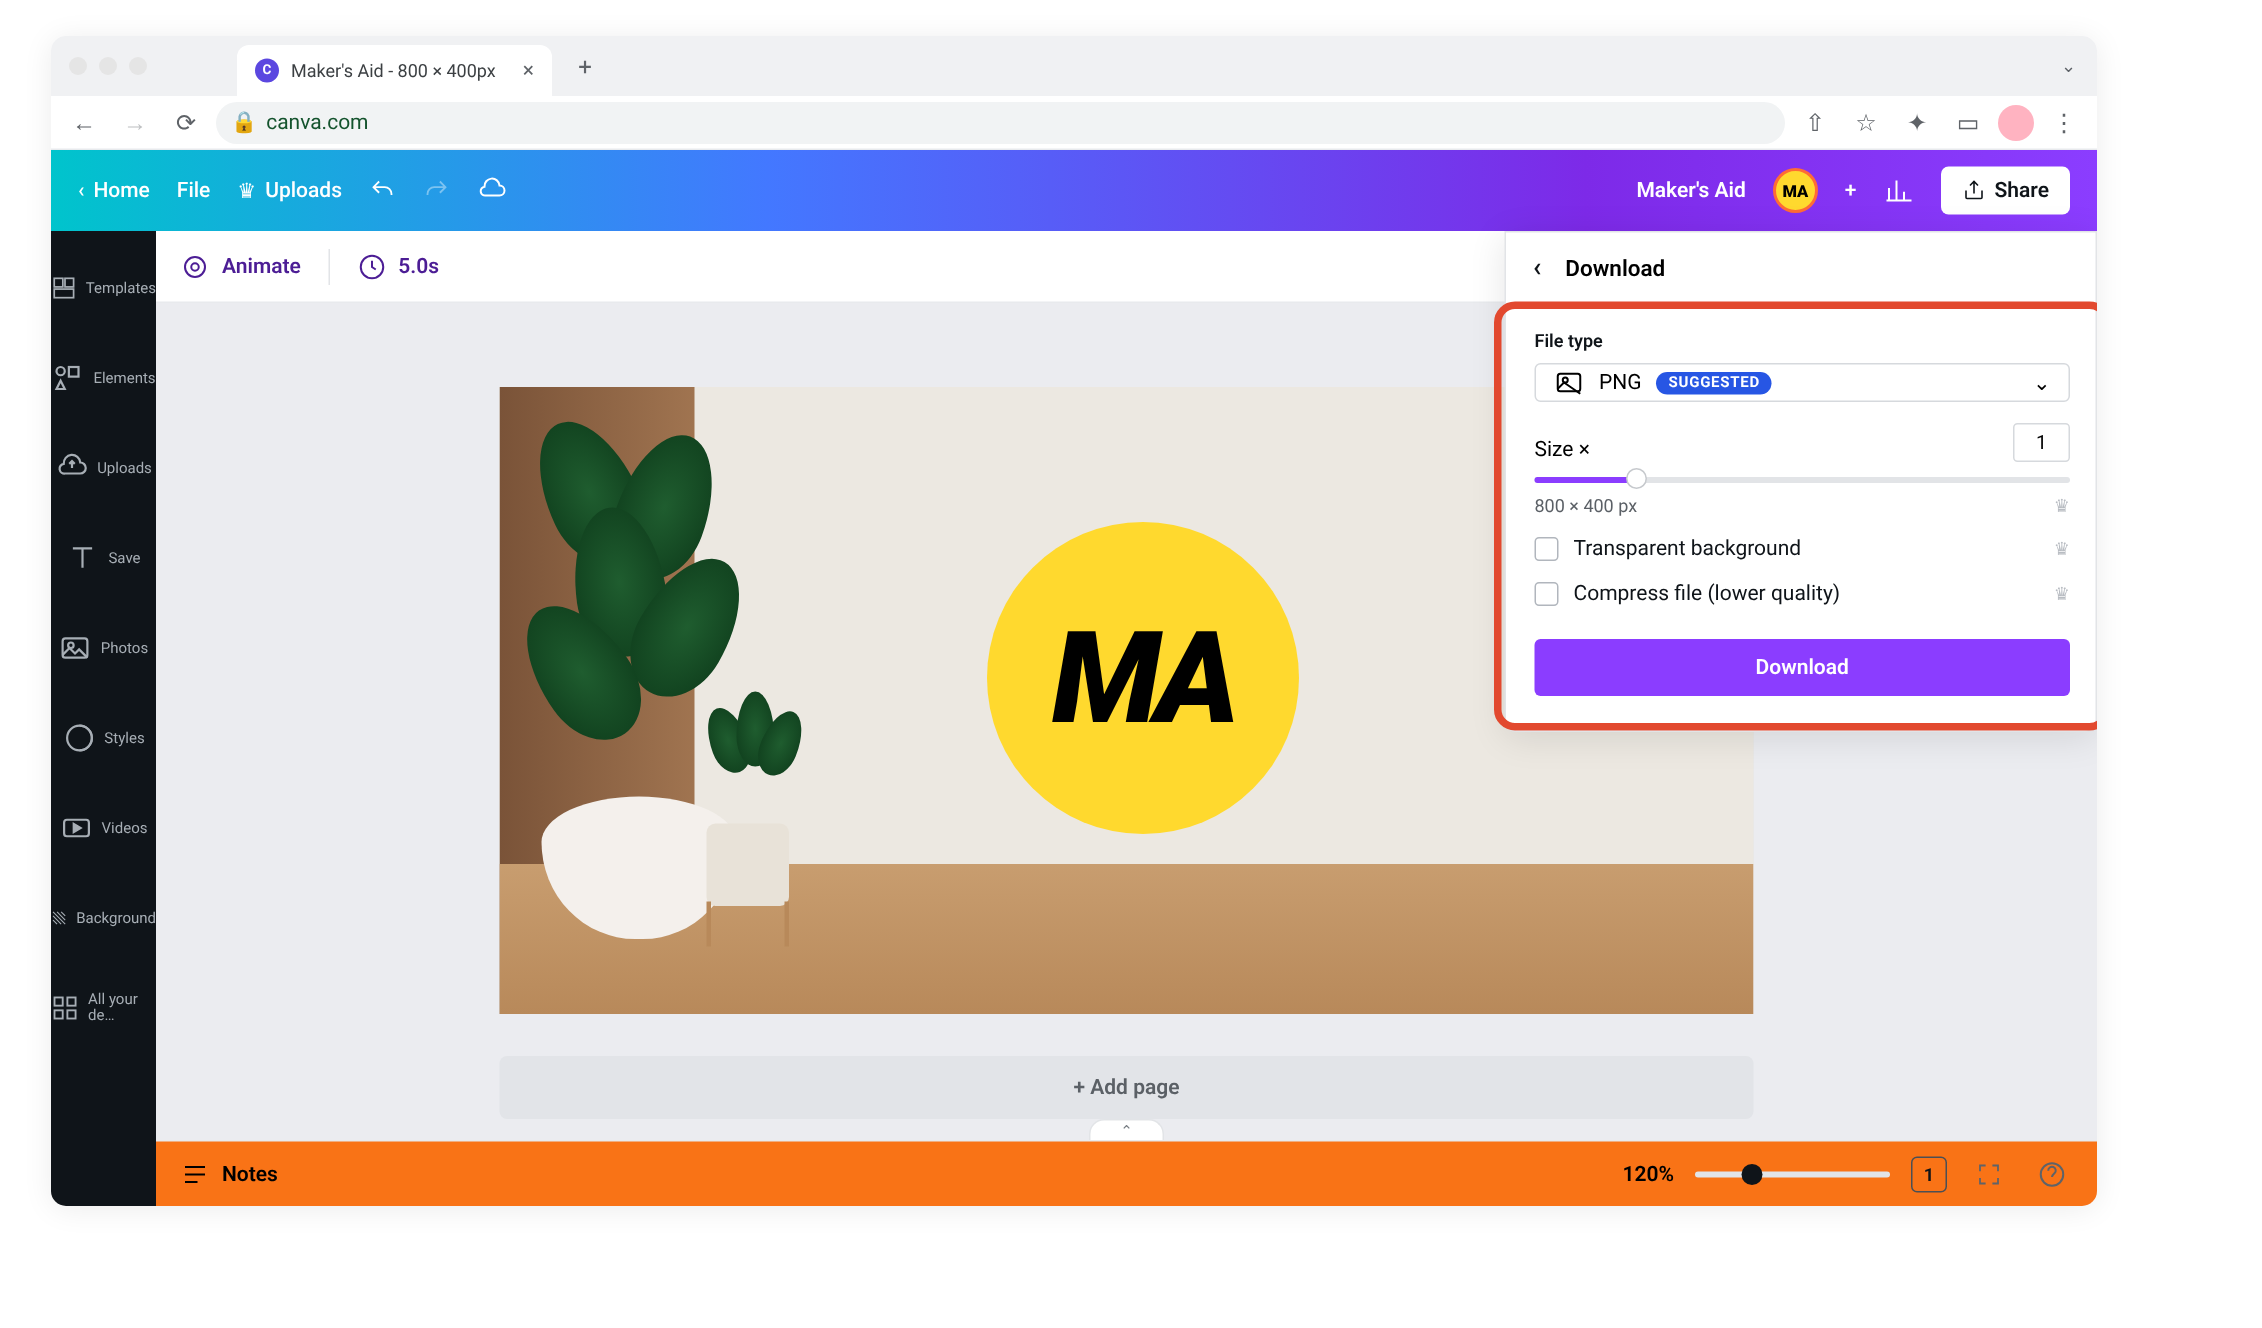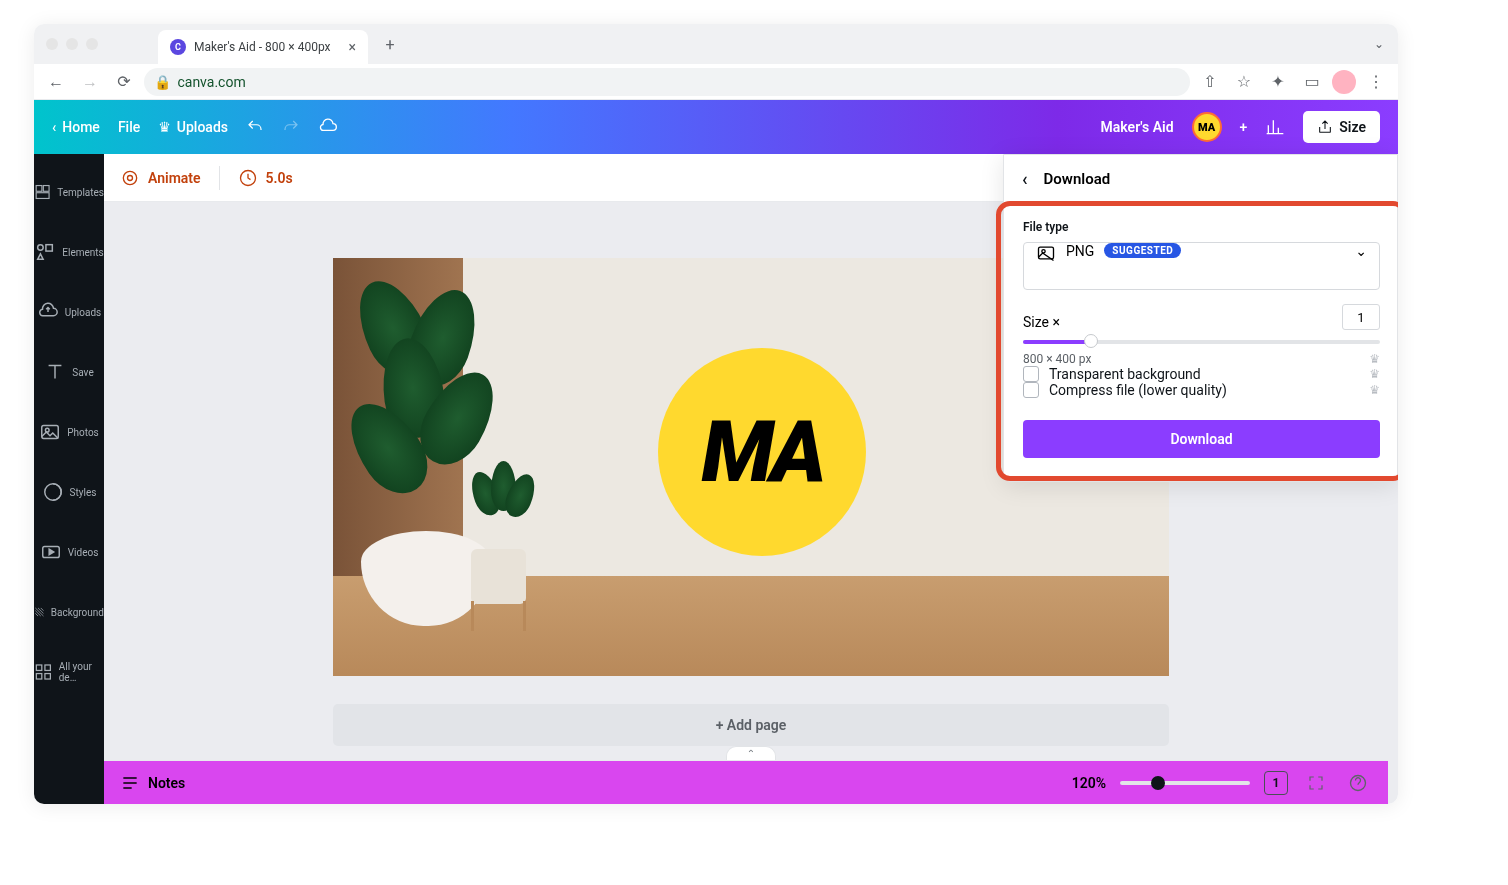--- a/index.html
+++ b/index.html
@@ -28,60 +28,60 @@
 .hspacer { flex: 1; }
 .share { background: #fff; color: #0f1419; border-radius: 5px; padding: 8px 14px; display: flex; align-items: center; gap: 6px; font-weight: 600; }
 .ma-avatar { width: 30px; height: 30px; border-radius: 50%; background: #ffd92e; border: 2px solid #ff6b35; display: flex; align-items: center; justify-content: center; color: #000; font-weight: 900; font-size: 11px; }
 
 .body-row { display: flex; height: calc(100% - 130px); position: relative; }
 .sidebar { width: 70px; background: #0f1419; display: flex; flex-direction: column; padding-top: 8px; }
 .side-item { height: 60px; display: flex; flex-direction: row; align-items: center; justify-content: center; gap: 6px; color: #a7aeb5; font-size: 10px; cursor: pointer; }
 .side-item svg, .side-item .ico { width: 22px; height: 22px; }
 
 .editor { flex: 1; display: flex; flex-direction: column; background: #fff; position: relative; }
-.toolbar { height: 48px; border-bottom: 1px solid #e8eaed; display: flex; align-items: center; padding: 0 16px; gap: 18px; font-size: 14px; font-weight: 600; color: #c2410c; }
+.toolbar { height: 48px; border-bottom: 1px solid #e8eaed; display: flex; align-items: center; padding: 0 16px; gap: 18px; font-size: 14px; font-weight: 600; color: #4c1d95; }
 .tool-item { display: flex; align-items: center; gap: 8px; }
 .divider { width: 1px; height: 24px; background: #e2e4e7; }
 
 .canvas-area { flex: 1; background: #ebecf0; display: flex; flex-direction: column; align-items: center; justify-content: flex-start; padding-top: 56px; overflow: hidden; position: relative; }
 .canvas { width: 836px; height: 418px; background: #e8e4de; position: relative; overflow: hidden; }
 .wall { position: absolute; left: 0; top: 0; width: 100%; height: 76%; background: #ece8e1; }
 .wood-left { position: absolute; left: 0; top: 0; width: 130px; height: 100%; background: linear-gradient(90deg, #7a5338 0%, #a07450 100%); }
 .floor { position: absolute; left: 0; bottom: 0; width: 100%; height: 24%; background: linear-gradient(#c89d6f, #b8895a); }
 .plant1 { position: absolute; left: 20px; top: 20px; width: 130px; height: 300px; }
 .leaf { position: absolute; width: 60px; height: 100px; background: radial-gradient(#1f5d2f, #0d3a1a); border-radius: 50% 50% 50% 50% / 60% 60% 40% 40%; }
 .pot1 { position: absolute; left: 28px; bottom: 50px; width: 130px; height: 95px; background: #f4f0ec; border-radius: 50% 50% 48% 48% / 32% 32% 68% 68%; }
 .plant2-leaves { position: absolute; left: 140px; bottom: 135px; width: 60px; height: 80px; }
 .pot2 { position: absolute; left: 138px; bottom: 72px; width: 55px; height: 55px; background: #e8e2d8; border-radius: 6px; }
 .pot2-stand { position: absolute; left: 138px; bottom: 45px; width: 55px; height: 30px; border-left: 3px solid #b8895a; border-right: 3px solid #b8895a; }
 .logo-circle { position: absolute; left: 325px; top: 90px; width: 208px; height: 208px; background: #ffd92e; border-radius: 50%; display: flex; align-items: center; justify-content: center; }
 .logo-text { color: #000; font-size: 85px; font-weight: 900; font-style: italic; letter-spacing: -4px; }
 
 .addpage { width: 836px; margin-top: 28px; height: 42px; background: #e2e4e8; border-radius: 5px; display: flex; align-items: center; justify-content: center; font-size: 14px; color: #5b6066; font-weight: 600; }
 
-.footer { position: absolute; bottom: 0; left: 0; right: 10px; height: 44px; background: #d946ef; border-top: 1px solid #e8eaed; display: flex; align-items: center; padding: 0 16px; gap: 14px; font-size: 14px; }
+.footer { position: absolute; bottom: 0; left: 0; right: 0; height: 44px; background: #f97316; border-top: 1px solid #e8eaed; display: flex; align-items: center; padding: 0 16px; gap: 14px; font-size: 14px; }
 .footer .zoom-slider { width: 130px; height: 4px; background: #e2e4e7; border-radius: 2px; position: relative; }
 .footer .zoom-thumb { position: absolute; left: 24%; top: -5px; width: 14px; height: 14px; background: #0f1419; border-radius: 50%; }
 .footer .grow { flex: 1; }
 .page-handle { position: absolute; bottom: 44px; left: 50%; transform: translateX(-50%); width: 50px; height: 14px; background: #fff; border: 1px solid #e2e4e7; border-bottom: none; border-radius: 10px 10px 0 0; display: flex; align-items: center; justify-content: center; color: #767c82; font-size: 10px; }
 
 .download-panel { position: absolute; right: 0; top: 0; width: 395px; background: #fff; border: 1px solid #e2e4e7; border-radius: 0 0 8px 8px; box-shadow: 0 4px 24px rgba(0,0,0,0.1); z-index: 100; }
 .dp-head { height: 48px; display: flex; align-items: center; gap: 16px; padding: 0 18px; font-size: 15px; font-weight: 600; border-bottom: 1px solid #eceff1; }
 .highlight-box { border: 5px solid #e2492f; border-radius: 14px; margin: -2px -10px 0 -8px; padding: 14px 22px 18px 22px; }
 .dp-label { font-size: 12px; font-weight: 600; color: #0f1419; margin-bottom: 8px; }
-.filetype-sel { height: 48px; border: 1px solid #d6d9dd; border-radius: 4px; display: flex; align-items: flex-start; padding: 0 12px; gap: 10px; font-size: 14px; }
+.filetype-sel { height: 26px; border: 1px solid #d6d9dd; border-radius: 4px; display: flex; align-items: center; padding: 0 12px; gap: 10px; font-size: 14px; }
 .badge { background: #2756e4; color: #fff; font-size: 10px; font-weight: 700; padding: 2px 8px; border-radius: 10px; letter-spacing: 0.5px; }
 .size-row { display: flex; justify-content: space-between; align-items: flex-end; margin-top: 14px; font-size: 14px; }
 .size-input { width: 38px; height: 26px; border: 1px solid #d6d9dd; border-radius: 3px; text-align: center; font-size: 13px; }
 .slider { margin-top: 10px; height: 4px; background: #e2e4e7; border-radius: 2px; position: relative; }
 .slider::before { content: ""; position: absolute; left: 0; width: 19%; height: 100%; background: #8b3dff; border-radius: 2px; }
 .slider-thumb { position: absolute; left: 19%; top: -6px; width: 14px; height: 14px; background: #fff; border: 1px solid #c6c9cd; border-radius: 50%; transform: translateX(-50%); }
 .dim-row { display: flex; justify-content: space-between; align-items: center; font-size: 12px; color: #5b6066; margin-top: 8px; }
 .crown { color: #b8bcc2; font-size: 12px; }
-.chk-row { display: flex; align-items: center; gap: 10px; font-size: 14px; color: #0f1419; }
+.chk-row { display: flex; align-items: center; gap: 10px; margin-top: 14px; font-size: 14px; color: #0f1419; }
 .chk { width: 16px; height: 16px; border: 1.5px solid #b1b6bd; border-radius: 3px; }
 .chk-row .crown { margin-left: auto; }
 .dl-btn { margin-top: 22px; height: 38px; background: #8b3dff; color: #fff; border-radius: 4px; display: flex; align-items: center; justify-content: center; font-size: 14px; font-weight: 600; }
 
 svg { stroke: currentColor; fill: none; stroke-width: 1.6; }
 </style>
 </head>
 <body>
 
 <div class="window">
@@ -154,21 +154,21 @@
     <div class="hbtn">+</div>
     <div class="hbtn">
         <svg width="20" height="20" viewBox="0 0 24 24">
           <path d="M4 20V10M10 20V4M16 20v-7M22 20H2"></path>
         </svg>
       </div>
     <div class="share">
       <svg width="16" height="16" viewBox="0 0 24 24">
           <path d="M4 12v7a1 1 0 001 1h14a1 1 0 001-1v-7M12 3v12M8 7l4-4 4 4"></path>
         </svg>
-      <span>Size</span>
+      <span>Share</span>
     </div>
   </div>
 
   <div class="body-row">
     <div class="sidebar">
       <div class="side-item">
           <svg viewBox="0 0 24 24">
             <rect x="3" y="3" width="8" height="8"></rect>
             <rect x="13" y="3" width="8" height="8"></rect>
             <rect x="3" y="13" width="18" height="8"></rect>

